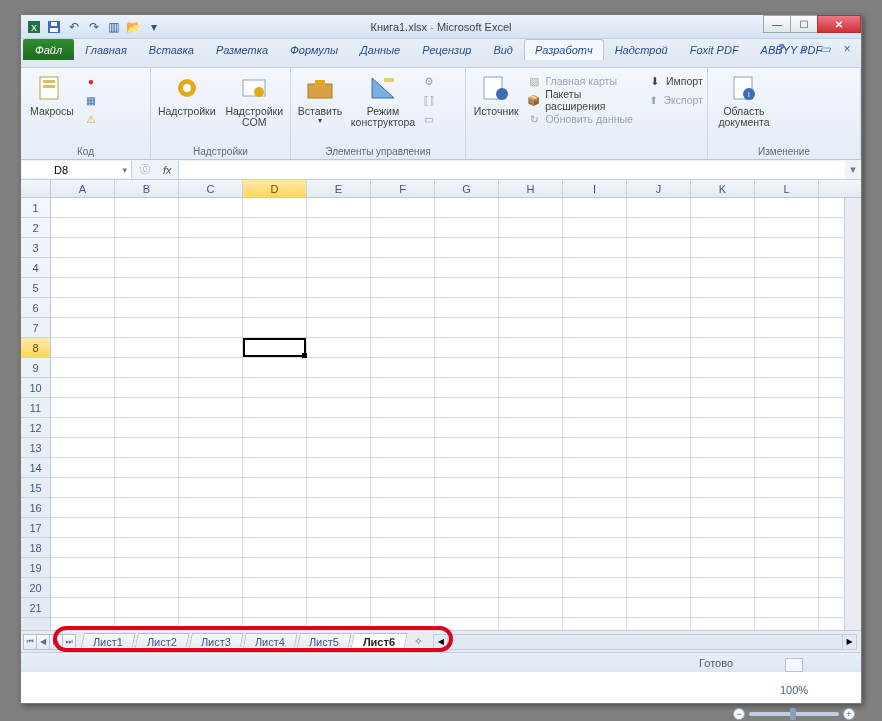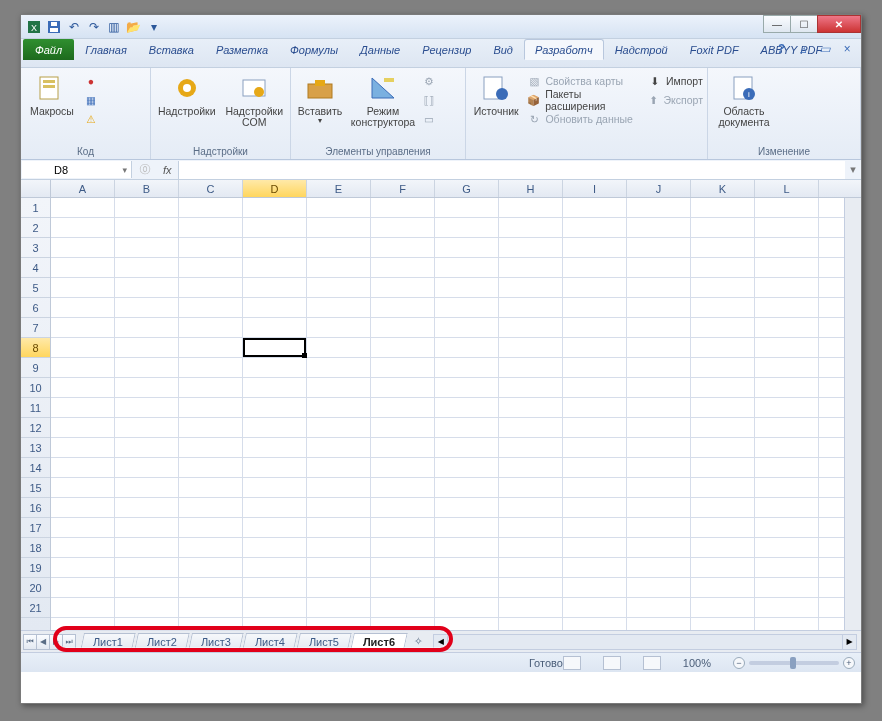--- a/index.html
+++ b/index.html
@@ -61,21 +61,21 @@
   .tab-nav span { width: 14px; height: 16px; border: 1px solid #b5c0d2; background: linear-gradient(#fafcff,#e3e9f2); display: flex; align-items: center; justify-content: center; font-size: 8px; color: #5a6d86; margin-right: -1px; }
   .sheet-tab { padding: 2px 10px; background: linear-gradient(#f6f8fb,#e3e9f2); border: 1px solid #b5c0d2; border-bottom: none; border-radius: 0 0 4px 4px; margin: 0 1px; font-size: 11px; color: #3d5a86; transform: skewX(-12deg); }
   .sheet-tab > span { display: inline-block; transform: skewX(12deg); }
   .sheet-tab.active { background: #fff; font-weight: bold; color: #222; }
   .sheet-new { width: 22px; text-align: center; color: #5a6d86; }
   .hscroll { flex: 1; margin: 0 4px; height: 16px; background: #e3e9f2; border: 1px solid #c3cde0; position: relative; }
   .hscroll .thumb-left { position: absolute; left: 0; width: 14px; height: 100%; border-right: 1px solid #c3cde0; display: flex; align-items: center; justify-content: center; font-size: 8px; }
   .hscroll .thumb-right { position: absolute; right: 0; width: 14px; height: 100%; border-left: 1px solid #c3cde0; display: flex; align-items: center; justify-content: center; font-size: 8px; }
   
   .status-bar { height: 20px; background: linear-gradient(#e8eff8,#dde6f2); border-top: 1px solid #c3cde0; display: flex; align-items: center; font-size: 11px; padding: 0 6px; color: #4a5d78; justify-content: flex-end; }
-  .status-right { display: flex; align-items: center; gap: 22px; }
+  .status-right { display: flex; align-items: center; gap: 12px; flex-direction: column; }
   .view-btn { width: 18px; height: 14px; border: 1px solid #b5c0d2; background: #f6f8fb; }
   .zoom { display: flex; align-items: center; gap: 4px; }
   .zoom-track { width: 90px; height: 4px; background: #c3cde0; position: relative; border-radius: 2px; }
   .zoom-thumb { position: absolute; left: 45%; top: -4px; width: 6px; height: 12px; background: #8aa0c0; border-radius: 2px; }
   .zoom-btn { width: 12px; height: 12px; border: 1px solid #9ab; border-radius: 6px; display: flex; align-items: center; justify-content: center; font-size: 9px; background: #f6f8fb; }
   
   .highlight-oval { position: absolute; border: 4px solid #e1001a; border-radius: 14px; pointer-events: none; box-shadow: 0 0 0 1px rgba(255,255,255,.4) inset; }
 </style>
 </head>
 <body>
@@ -96,20 +96,25 @@
             <rect x="3" y="8" width="8" height="4" fill="#fff"></rect>
             <rect x="4" y="2" width="6" height="4" fill="#fff"></rect>
           </svg>
       </span>
       <span class="qat-icon">↶</span>
       <span class="qat-icon">↷</span>
       <span class="qat-icon">▥</span>
       <span class="qat-icon">📂</span>
       <span class="qat-icon">▾</span>
     </div>
+    <div class="title-center">
+      <span>Книга1.xlsx</span>
+      <span class="dash"> - </span>
+      <span>Microsoft Excel</span>
+    </div>
     <div class="win-buttons">
       <div class="win-btn">—</div>
       <div class="win-btn">☐</div>
       <div class="win-btn win-close">✕</div>
     </div>
   </div>
 
   <div class="ribbon-tabs">
     <div class="tab-file">
         <span>Файл</span>
@@ -252,21 +257,21 @@
               <svg width="30" height="28">
                 <rect x="3" y="3" width="18" height="22" fill="#fff" stroke="#8aa0c0"></rect>
                 <circle cx="21" cy="20" r="6" fill="#3b6cb8"></circle>
               </svg>
             </div>
           <span class="lbl">Источник</span>
         </div>
         <div class="small-col" style="width:120px">
           <div class="small-row disabled">
               <span class="mini-ico">▧</span>
-              <span>Свойства карты</span>
+              <span>Главная карты</span>
             </div>
           <div class="small-row">
               <span class="mini-ico">📦</span>
               <span>Пакеты расширения</span>
             </div>
           <div class="small-row disabled">
               <span class="mini-ico">↻</span>
               <span>Обновить данные</span>
             </div>
         </div>

